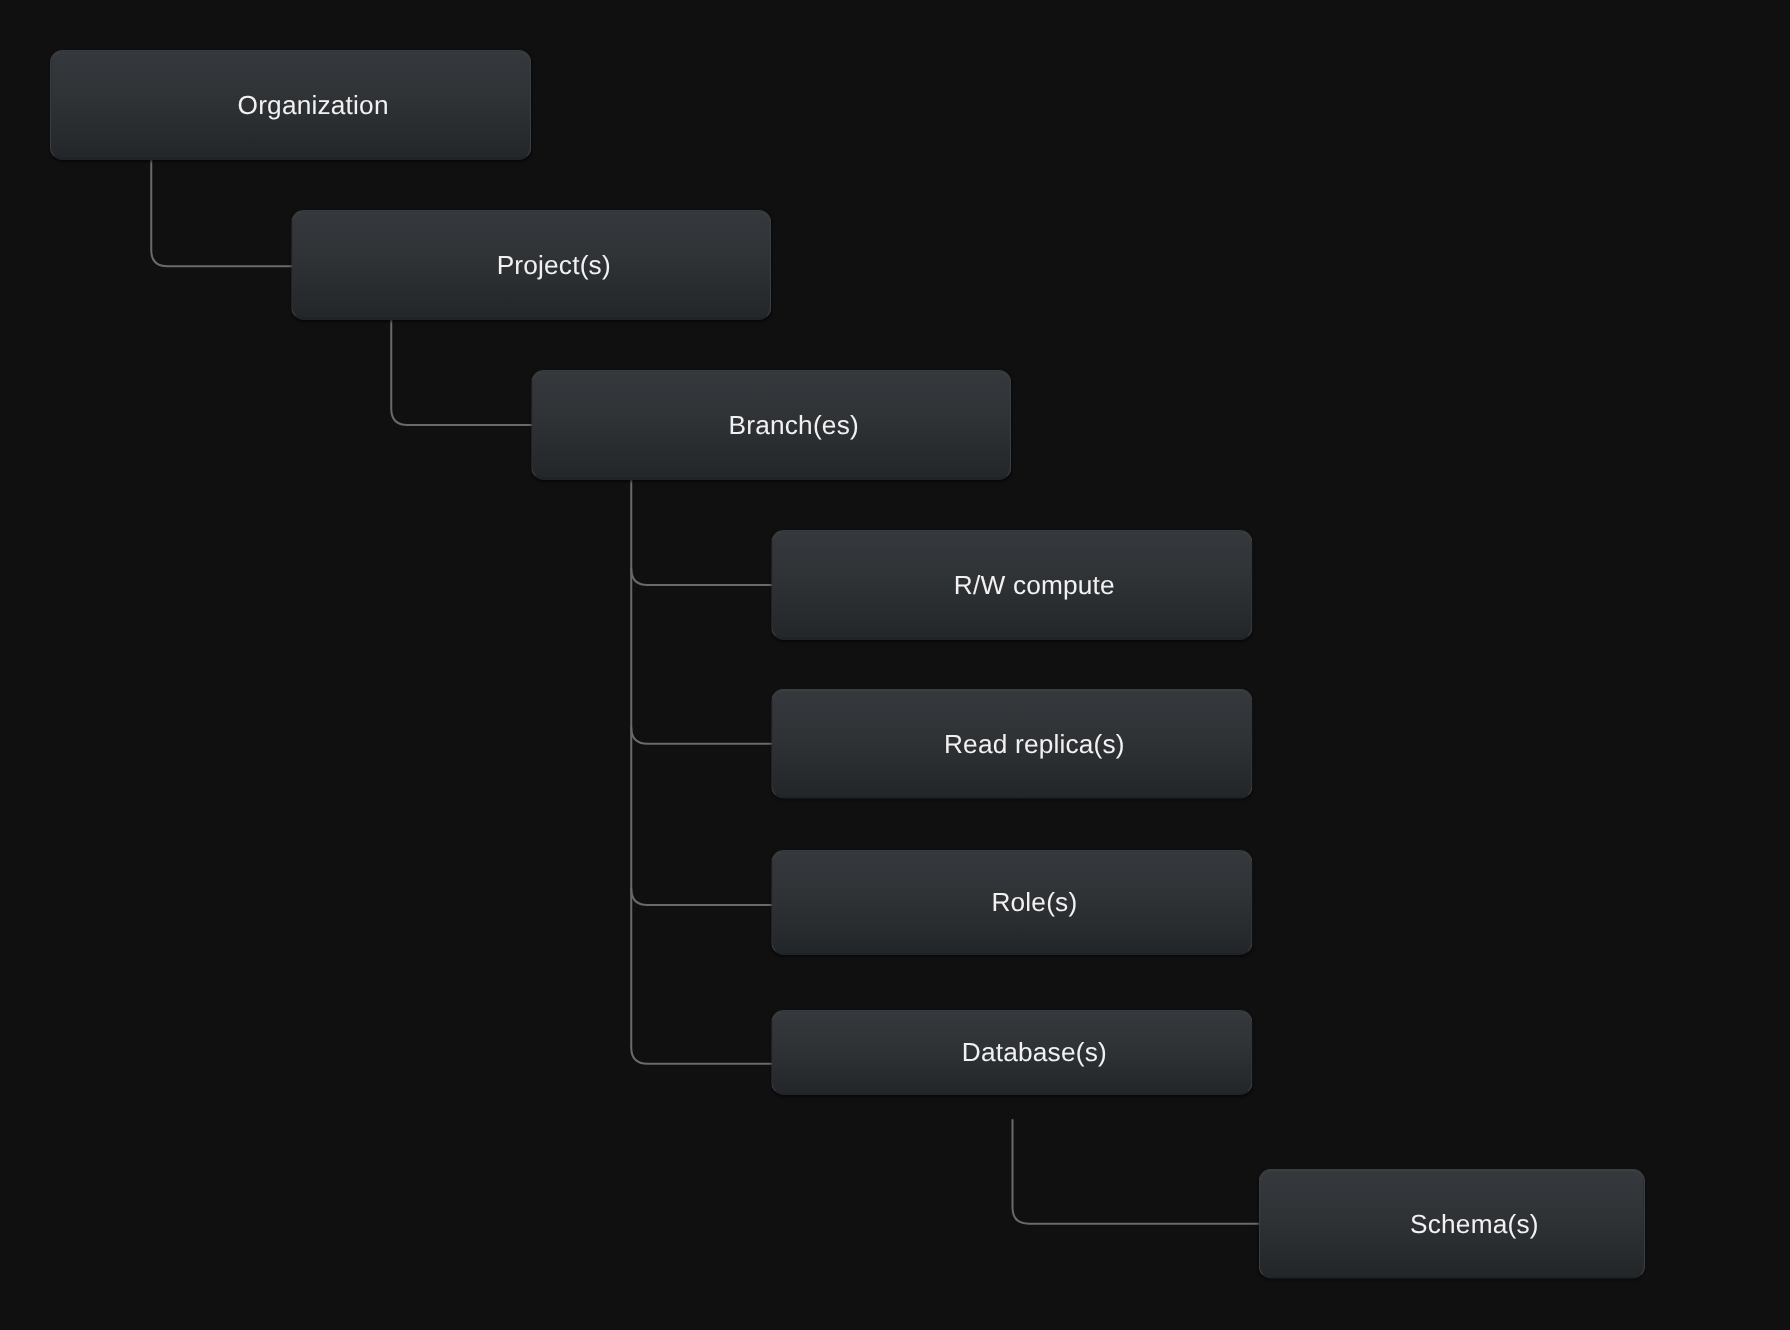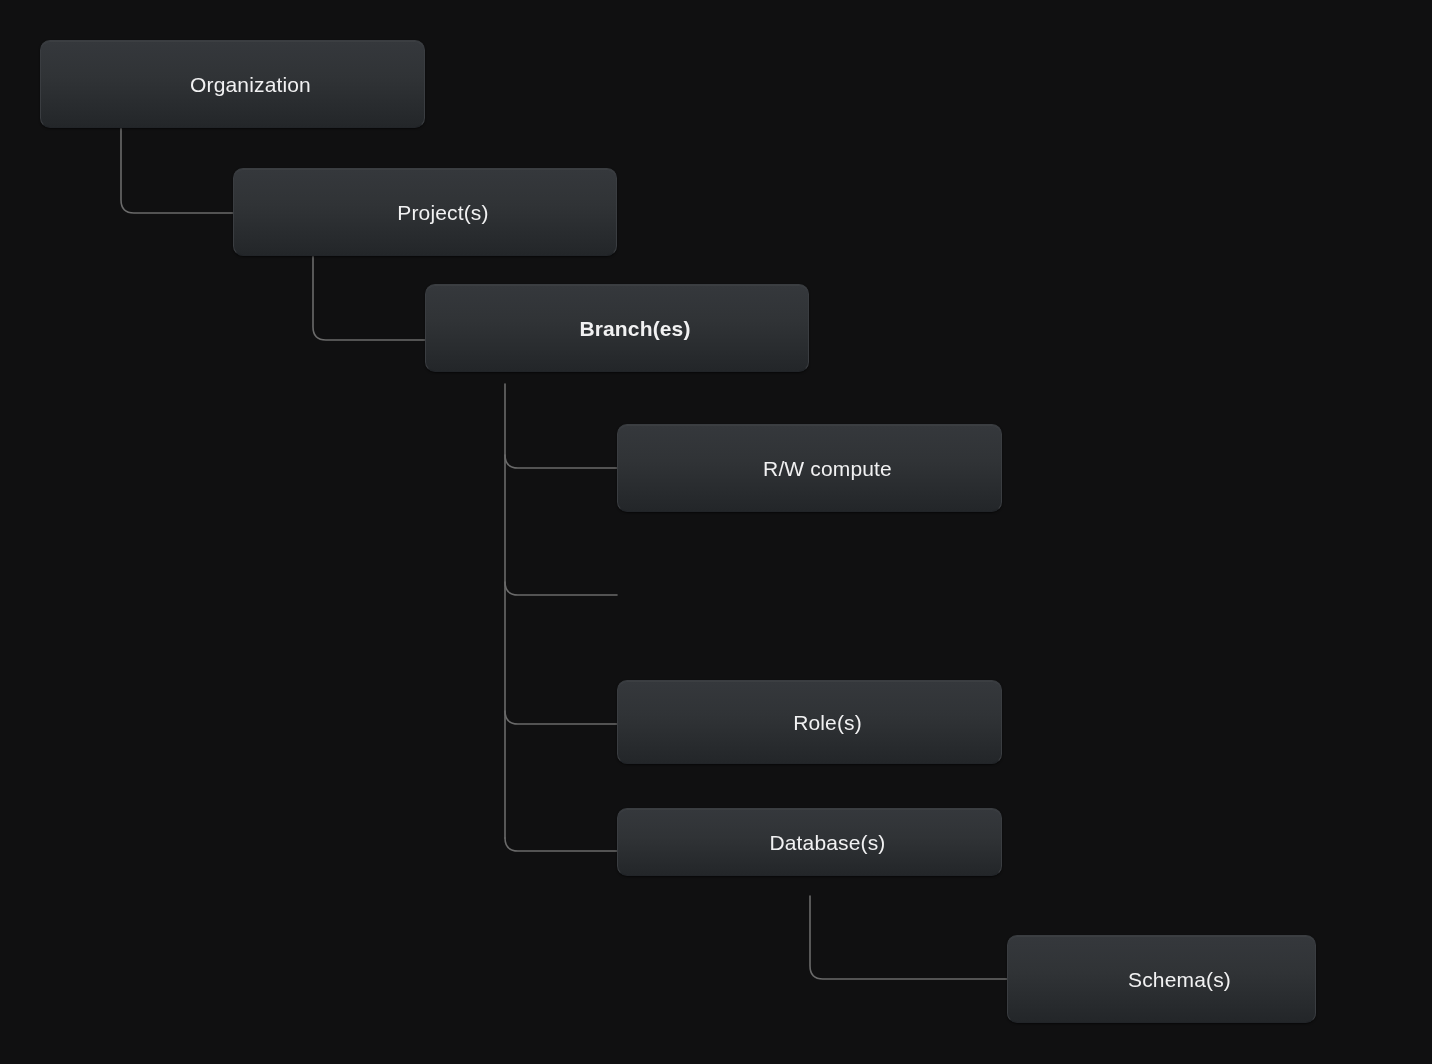--- a/index.html
+++ b/index.html
@@ -72,28 +72,31 @@
   </svg>
 
   <div class="node" style="left:40px; top:40px; width:385px; height:88px;">
     <span class="node-label">Organization</span>
   </div>
 
   <div class="node" style="left:233px; top:168px; width:384px; height:88px;">
     <span class="node-label">Project(s)</span>
   </div>
 
-  <div class="node" style="left:425px; top:284px; width:384px; height:88px;font-weight:bold;">
+  <div class="node" style="left:425px; top:296px; width:384px; height:88px;">
     <span class="node-label">Branch(es)</span>
   </div>
 
   <div class="node" style="left:617px; top:424px; width:385px; height:88px;">
     <span class="node-label">R/W compute</span>
   </div>
 
+  <div class="node" style="left:617px; top:551px; width:385px; height:88px;">
+    <span class="node-label">Read replica(s)</span>
+  </div>
 
   <div class="node" style="left:617px; top:680px; width:385px; height:84px;">
     <span class="node-label">Role(s)</span>
   </div>
 
   <div class="node" style="left:617px; top:808px; width:385px; height:68px;">
     <span class="node-label">Database(s)</span>
   </div>
 
   <div class="node" style="left:1007px; top:935px; width:309px; height:88px;">

